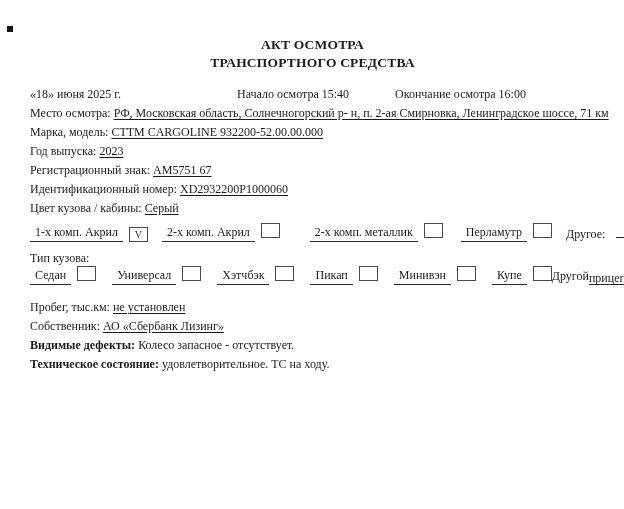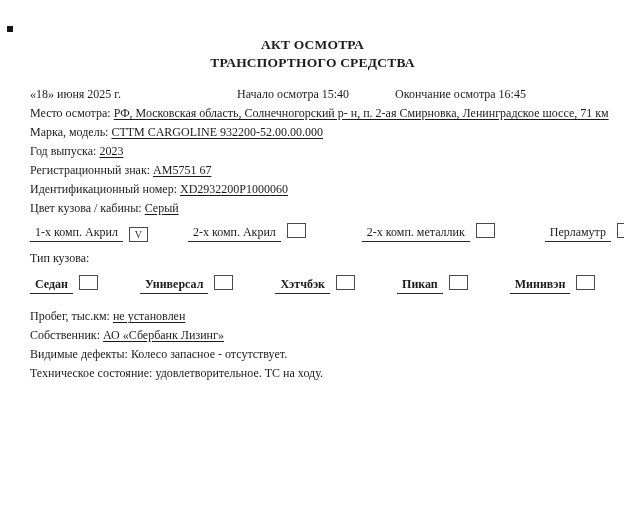--- a/index.html
+++ b/index.html
@@ -21,33 +21,32 @@
     text-align:center;font-weight:bold;font-size:13.5px;line-height:18px;letter-spacing:.2px;
   }
   .daterow{
     margin-top:14px;
     display:grid;
     grid-template-columns:207px 158px auto;
     line-height:16px;
   }
   .row{margin-top:3px;line-height:16px;white-space:nowrap;}
   .row .lbl{margin-right:3px;}
-  .bold{font-weight:normal;}
+  .bold{font-weight:bold;}
   .val{
     text-decoration:underline;
     text-underline-offset:2px;
     text-decoration-thickness:1px;
   }
   .optrow{
     margin-top:7px;
     display:flex;
     align-items:flex-end;
     line-height:15px;
     white-space:nowrap;
-    gap:26px;
   }
   .optlbl{
     display:inline-block;
     border-bottom:1px solid #2a2a2a;
     padding:0 5px 1px 5px;
   }
   .cb{
     display:inline-block;
     width:17px;height:13px;
     border:1px solid #4a4a4a;
@@ -59,42 +58,42 @@
     vertical-align:-2px;
   }
   .fill{
     display:inline-block;
     border-bottom:1px solid #2a2a2a;
     height:13px;
     text-align:center;
   }
   .plain{padding-bottom:1px;}
   .typelabel{margin-top:9px;line-height:14px;}
-  .typerow{margin-top:10px;font-weight:bold;}
+  .typerow{margin-top:1px;}
   .sp14{margin-right:14px;}
   .sp30{margin-right:30px;}
-  .sp18{margin-right:24px;}
+  .sp18{margin-right:18px;}
   .sp16{margin-right:16px;}
   .mt14{margin-top:14px;}
 </style>
 </head>
 <body>
 
 <div class="page">
   <div class="artifact"></div>
 
   <div class="title">
     <div>АКТ ОСМОТРА</div>
     <div>ТРАНСПОРТНОГО СРЕДСТВА</div>
   </div>
 
   <div class="daterow">
     <span>«18» июня 2025 г.</span>
     <span>Начало осмотра 15:40</span>
-    <span>Окончание осмотра 16:45</span>
+    <span>Окончание осмотра 16:00</span>
   </div>
 
   <div class="row">
     <span class="lbl">Место осмотра:</span><span class="val">РФ, Московская область, Солнечногорский р- н, п. 2-ая Смирновка, Ленинградское шоссе, 71 км</span>
   </div>
 
   <div class="row">
     <span class="lbl">Марка, модель:</span><span class="val">СТТМ CARGOLINE 932200-52.00.00.000</span>
   </div>
 

